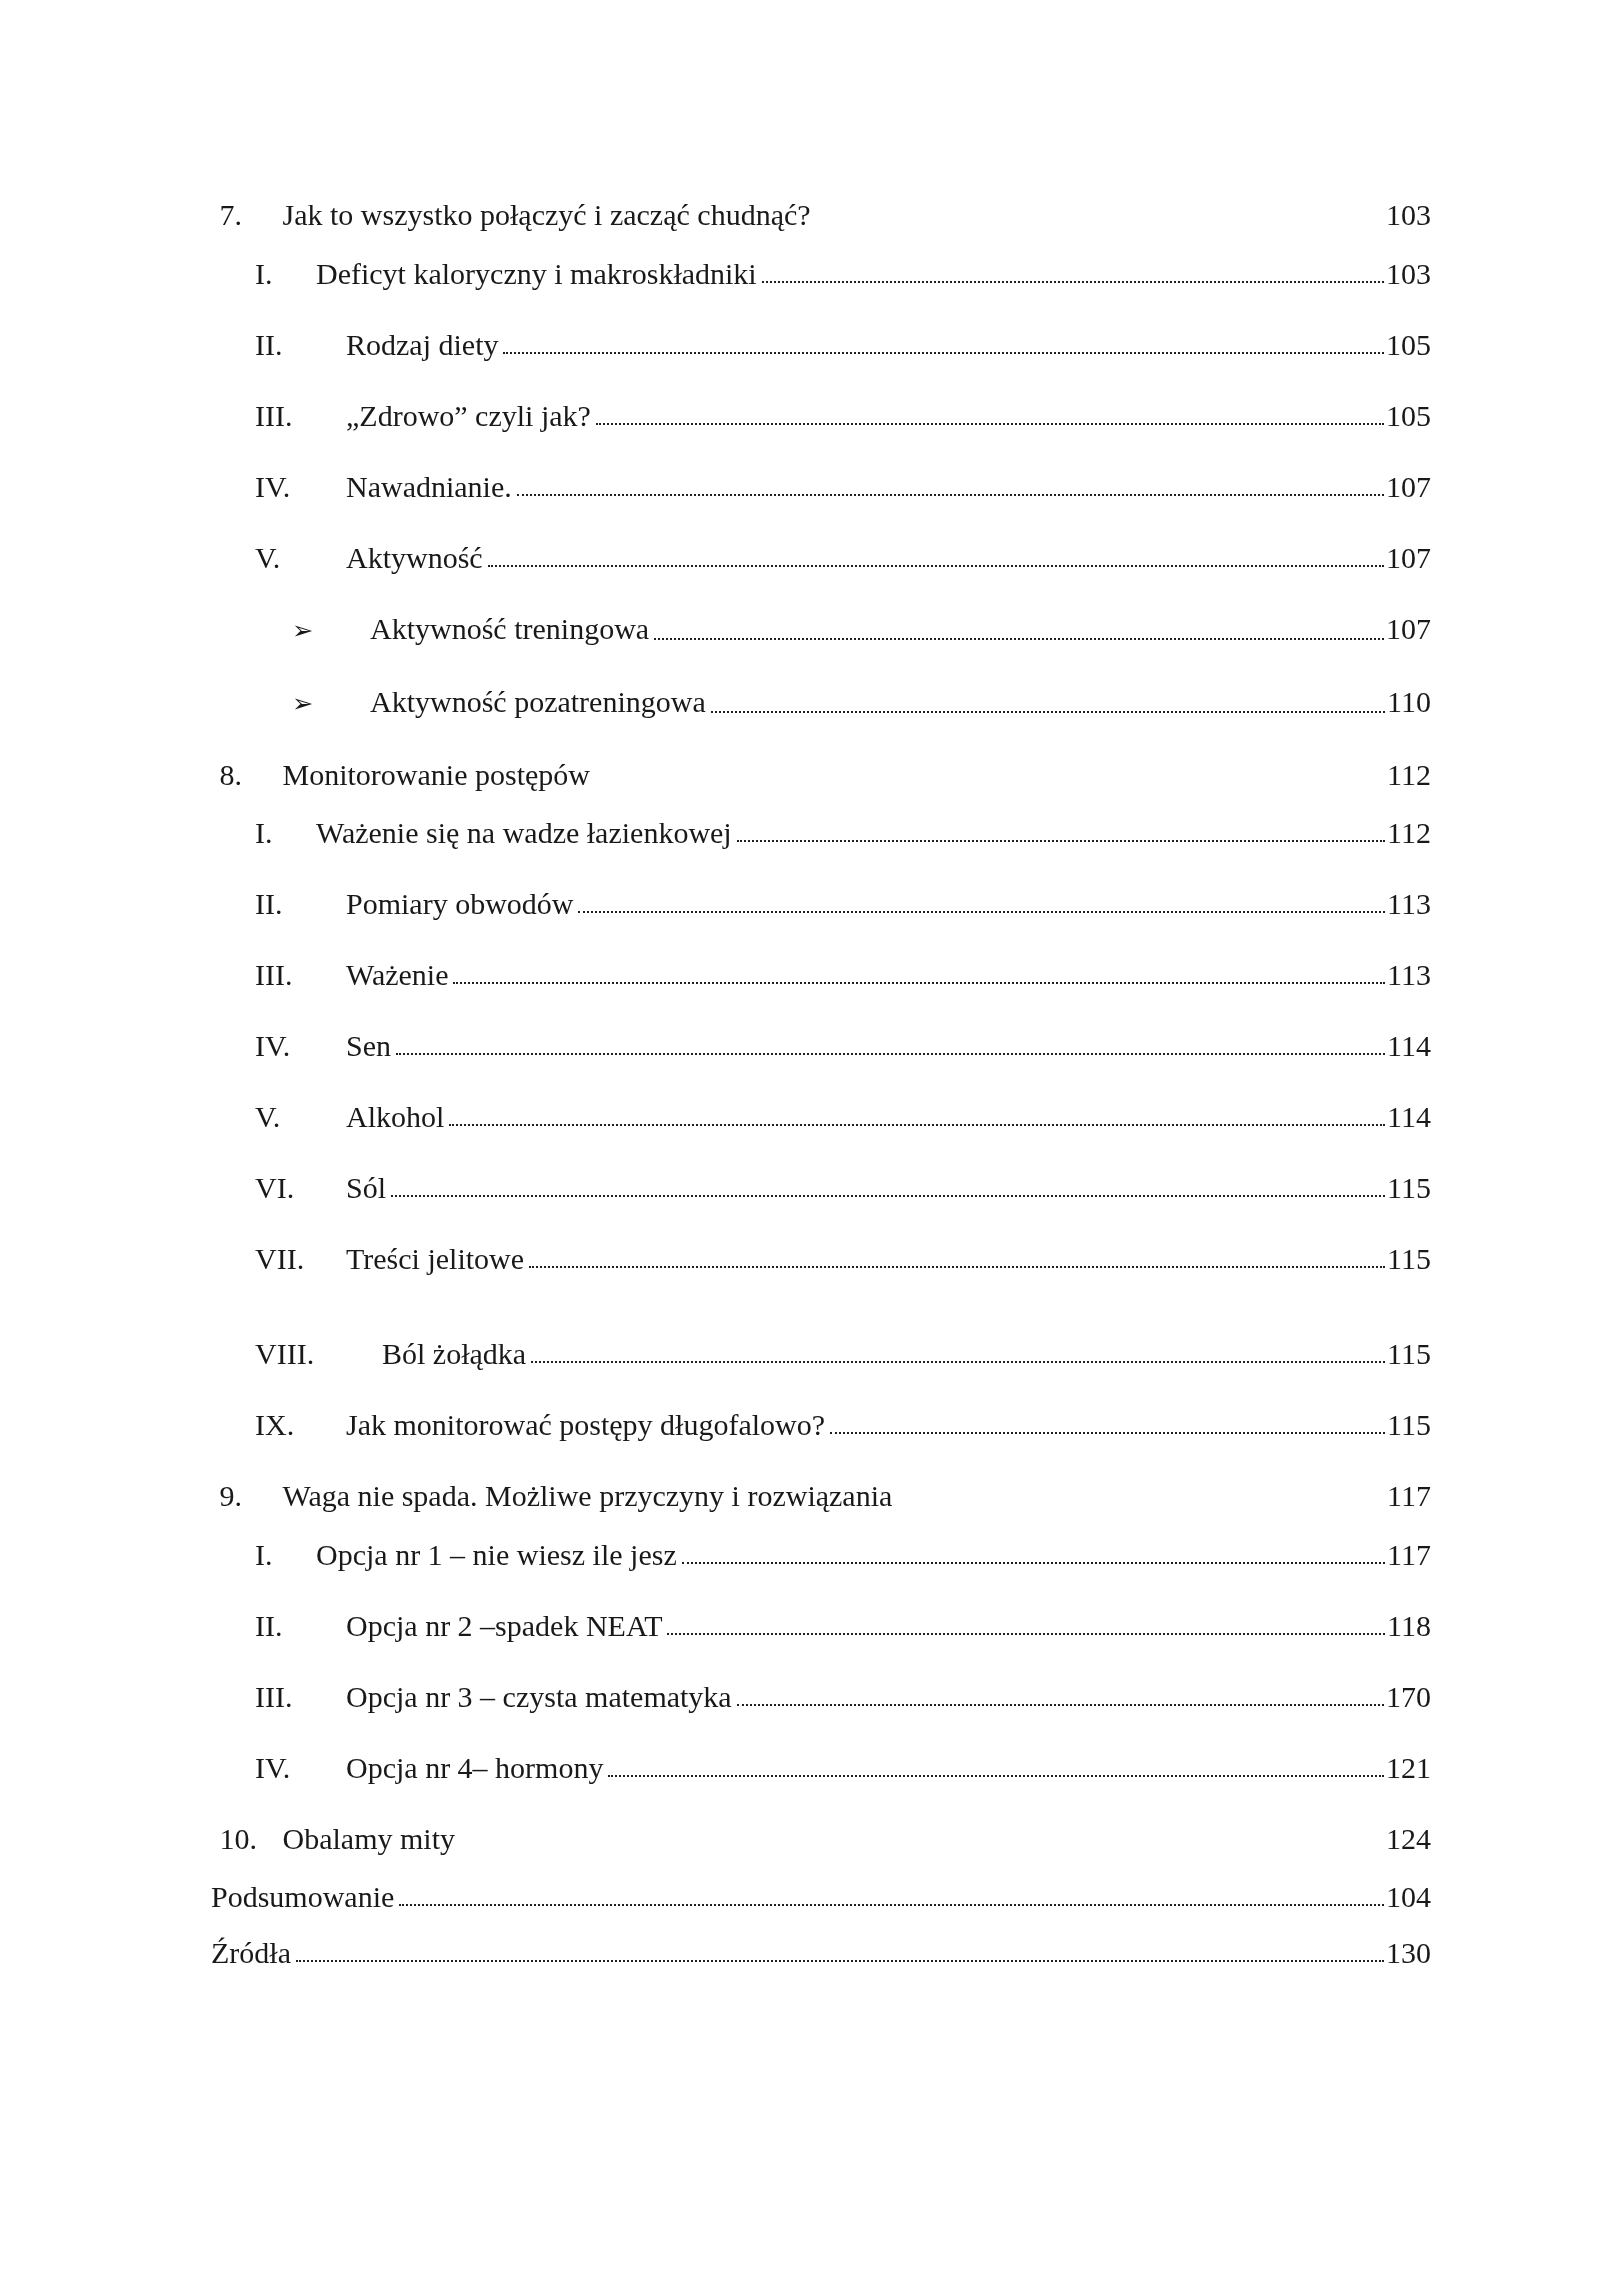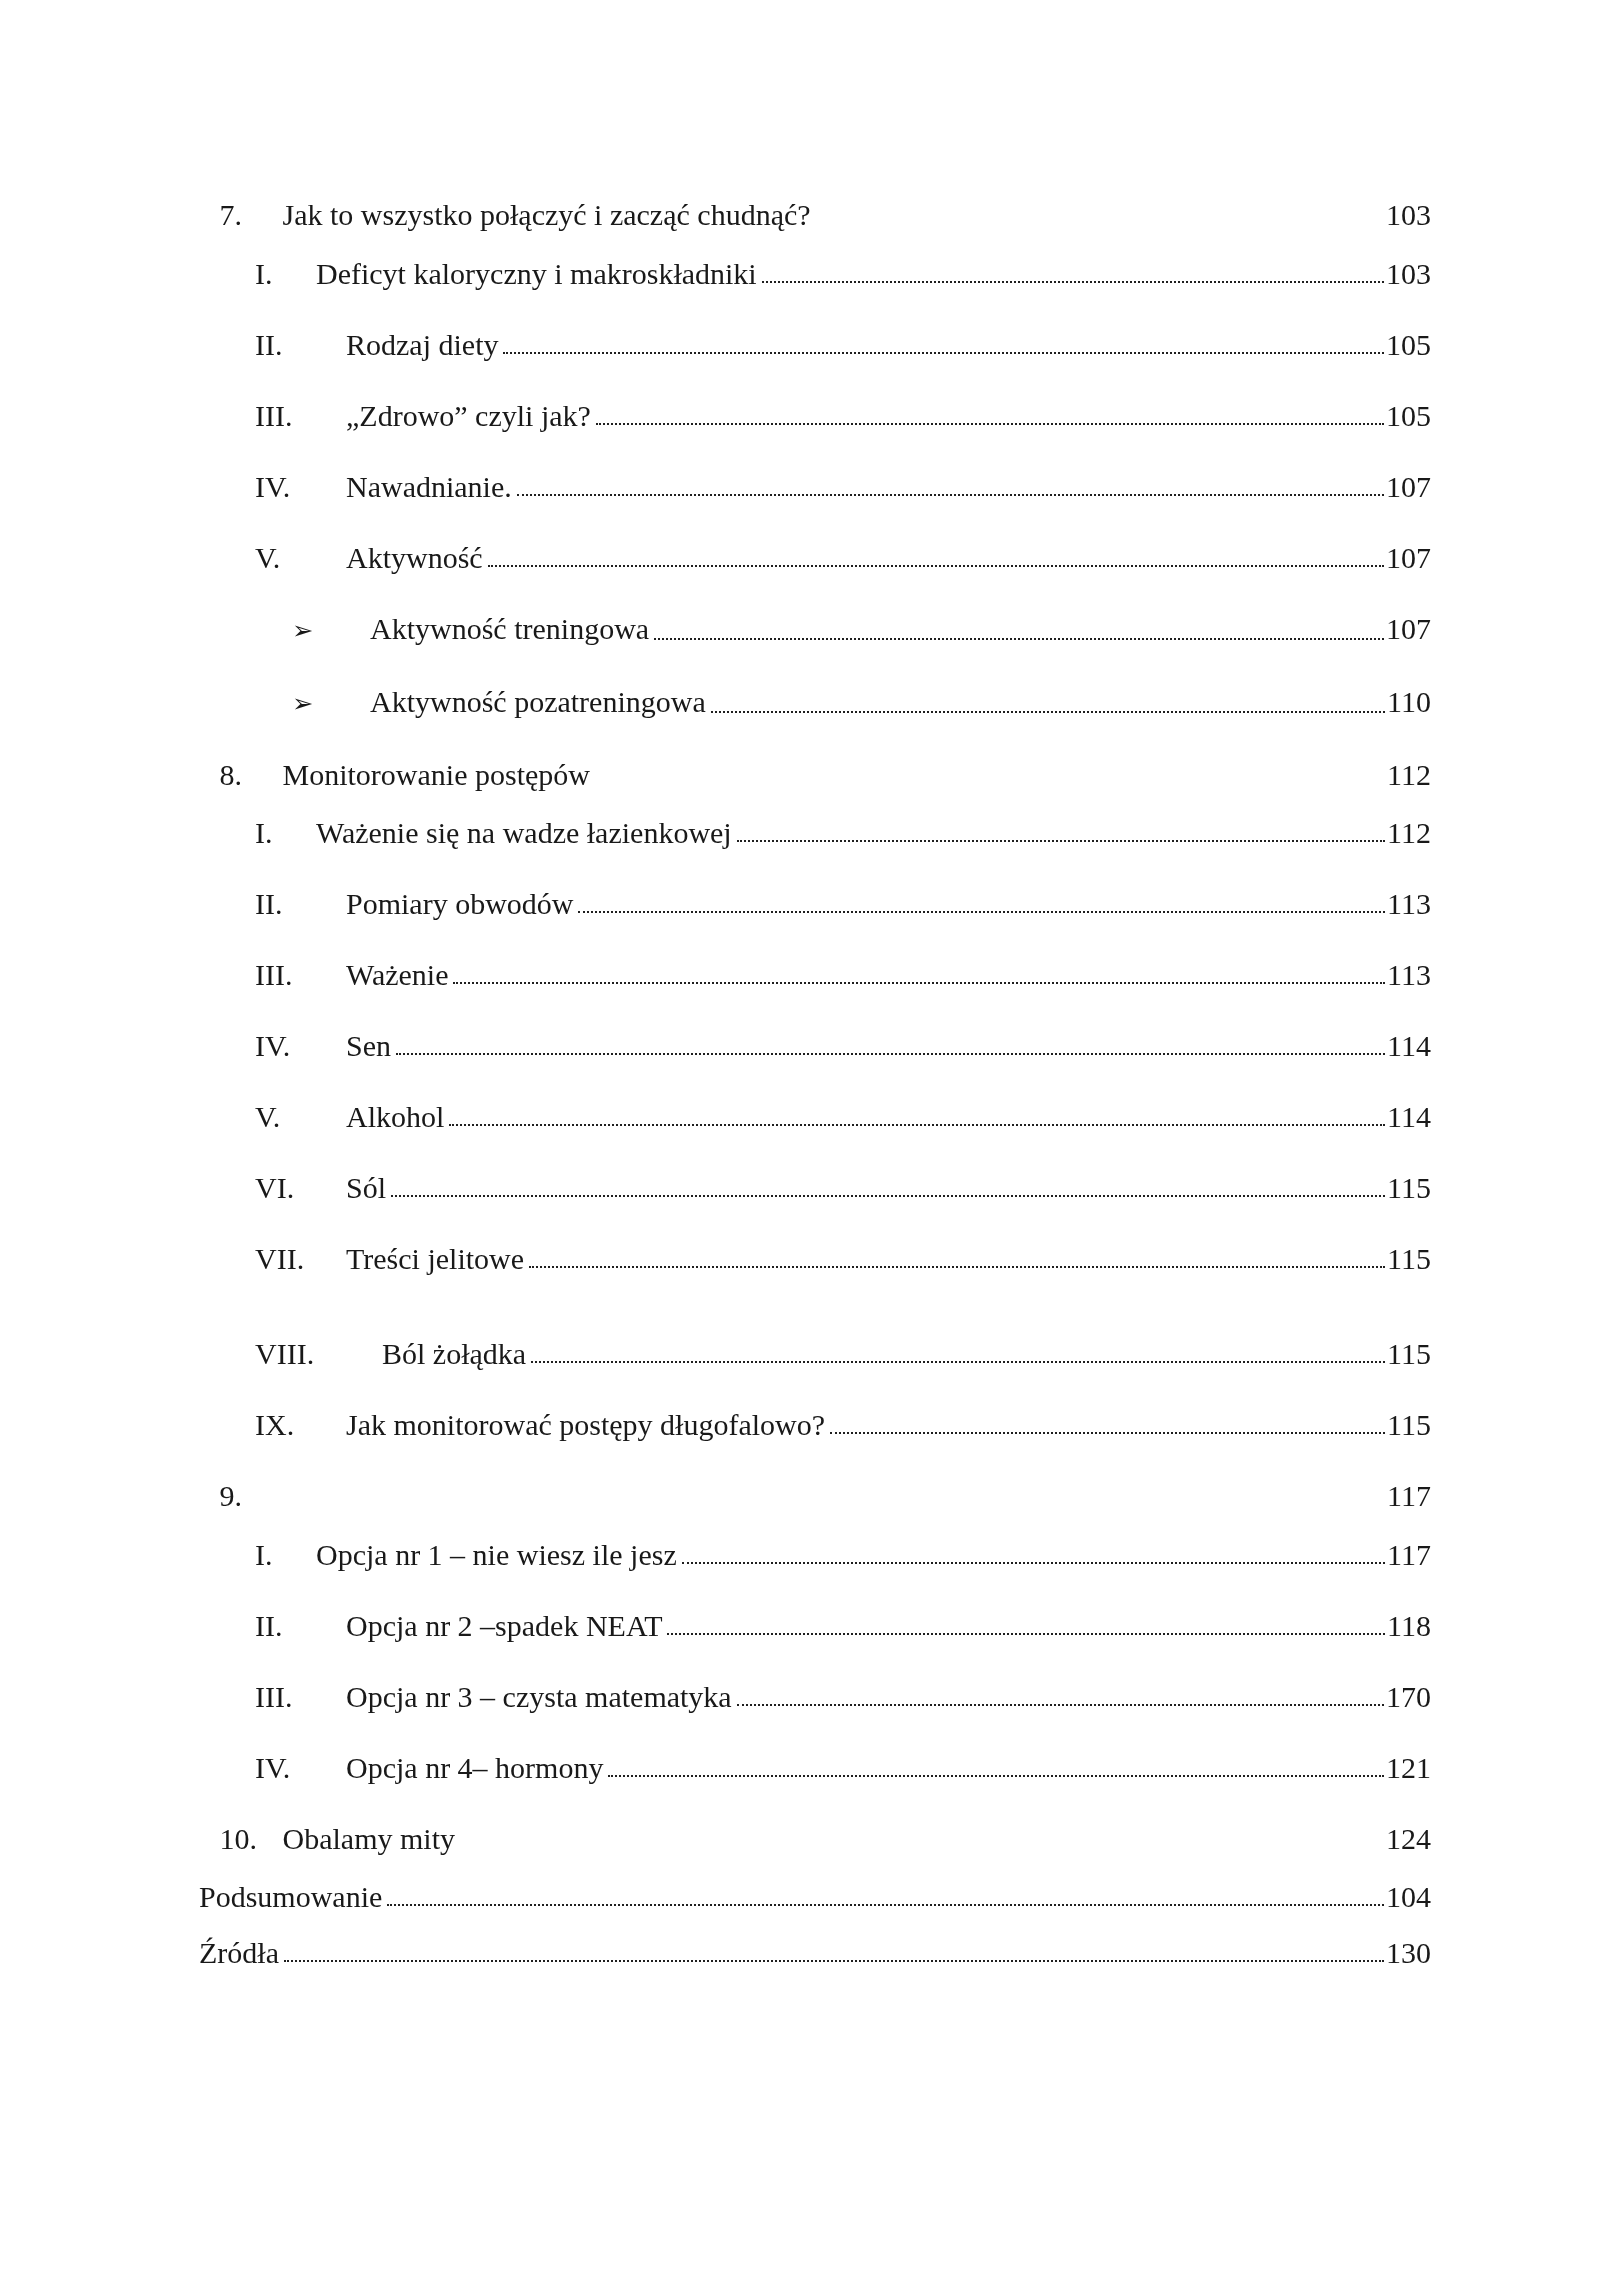--- a/index.html
+++ b/index.html
@@ -19,21 +19,21 @@
     color: #191919;
     overflow: hidden;
   }
   .toc { width: 100%; }
   .row {
     display: flex;
     align-items: baseline;
     line-height: 35px;
     white-space: nowrap;
   }
-  .lvl0 { margin-left: 4px;    margin-bottom: 20.6px; }
+  .lvl0 { margin-left: 16px;    margin-bottom: 20.6px; }
   .lvl1 { margin-left: 24.5px; margin-bottom: 23.5px; }
   .lvl2 { margin-left: 60px; margin-bottom: 36px; }
   .lvl3 { margin-left: 97px; margin-bottom: 36px; }
 
   .marker { flex: 0 0 auto; }
   .lvl1 .marker { width: 63px; }
   .m-sm { width: 61px; }
   .m-md { width: 91px; }
   .m-lg { width: 127px; margin-top: 24px; }
   .lvl3 .marker {
@@ -163,20 +163,21 @@
         <span class="pnum">115</span>
       </div>
       <div class="row lvl2">
         <span class="marker m-md">IX.</span>
         <span class="title">Jak monitorować postępy długofalowo?</span>
         <span class="leader"></span>
         <span class="pnum">115</span>
       </div>
       <div class="row lvl1">
         <span class="marker">9.</span>
+        <span class="title">Waga nie spada. Możliwe przyczyny i rozwiązania</span>
         <span class="spacer"></span>
         <span class="pnum">117</span>
       </div>
       <div class="row lvl2">
         <span class="marker m-sm">I.</span>
         <span class="title">Opcja nr 1 – nie wiesz ile jesz</span>
         <span class="leader"></span>
         <span class="pnum">117</span>
       </div>
       <div class="row lvl2">

